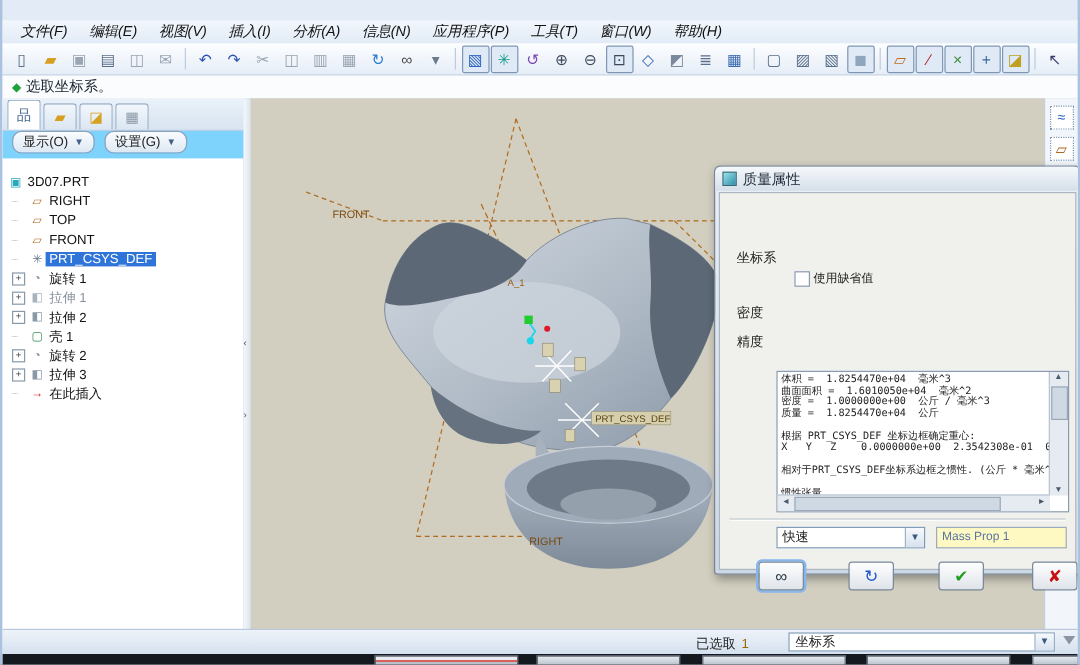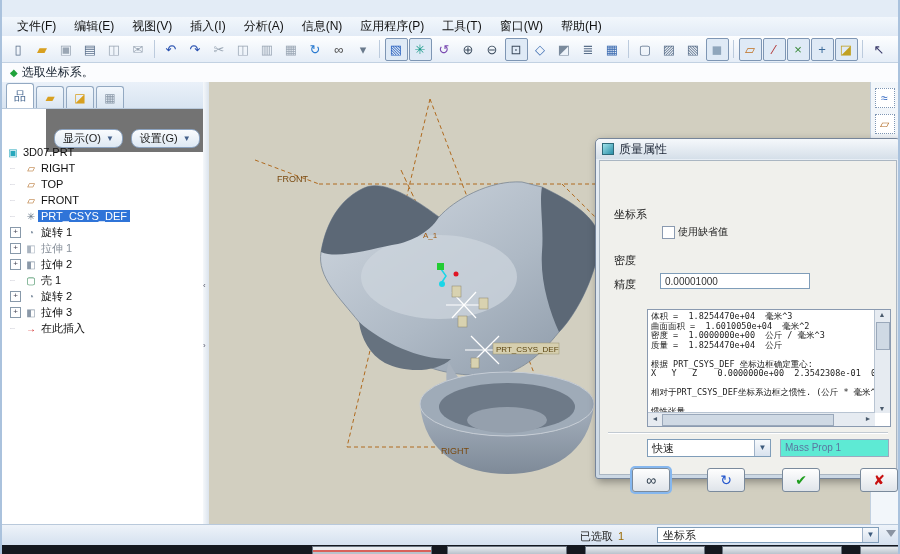--- a/index.html
+++ b/index.html
@@ -10,41 +10,41 @@
   #titlebar{position:absolute;left:0;top:0;right:0;height:16px;
     background:linear-gradient(180deg,#eef5fc 0%,#cfe2f4 55%,#b6cfe9 100%);
     border-bottom:1px solid #9db7d4;display:flex;align-items:center;padding:0 4px;font-size:11px;color:#15202e;}
   #title-icon{width:10px;height:10px;background:linear-gradient(135deg,#7fd4e8,#2a7fb0);border:1px solid #33637f;margin-right:4px;}
   #win-controls{margin-left:auto;display:flex;gap:2px;}
   .winbtn{width:20px;height:12px;border:1px solid #8aa4c0;border-radius:2px;
     background:linear-gradient(#fbfdff,#d6e4f2);font-size:8px;line-height:11px;text-align:center;color:#36506e;}
   
   #menubar{position:absolute;left:0;top:17px;right:0;height:19px;background:linear-gradient(#f2f7fc,#e2ebf6);
     display:flex;align-items:center;padding:0 6px;font-size:12px;color:#111;border-bottom:1px solid #d3dfec;}
-  .menu-item{padding:1px 9px;cursor:default;}
+  .menu-item{padding:1px 9px;cursor:default;font-style:italic;}
   
   #toolbar{position:absolute;left:0;top:36px;right:0;height:26px;
     background:linear-gradient(#fdfeff,#e5edf7);border-bottom:1px solid #c2d1e2;
     display:flex;align-items:center;padding:0 4px;}
   .tbtn{width:21px;height:21px;display:flex;align-items:center;justify-content:center;
     font-size:13px;border:1px solid transparent;border-radius:2px;margin:0 0.5px;}
   .tbtn.boxed{border:1px solid #7e96b4;background:#dfeaf6;}
   .tsep{width:1px;height:18px;background:#bccbdd;margin:0 4px;}
   
   #promptbar{position:absolute;left:0;top:63px;right:0;height:19px;background:#fbfcfe;
     border-bottom:1px solid #c9d6e5;display:flex;align-items:center;font-size:12px;color:#15202e;padding-left:4px;}
   #prompt-icon{color:#1ea23a;font-size:10px;margin:0 4px;}
   
   #navigator{position:absolute;left:0;top:82px;width:201px;bottom:29px;background:#fff;border-right:1px solid #a8bcd2;}
   #navtabs{height:26px;display:flex;align-items:flex-end;background:linear-gradient(#eaf1f9,#d8e4f1);
     border-bottom:1px solid #b9c9db;padding-left:4px;gap:2px;}
   .navtab{width:26px;height:21px;border:1px solid #93a9c2;border-bottom:none;border-radius:3px 3px 0 0;
     background:linear-gradient(#f2f7fc,#dbe6f2);display:flex;align-items:center;justify-content:center;font-size:12px;}
   .navtab.active{background:#fff;height:24px;}
-  #navbtns{display:flex;gap:8px;padding:20px 0 4px 8px;background:#737373;margin-left:44px;}
+  #navbtns{display:flex;gap:8px;padding:0 0 4px 8px;background:#7dd3fc;}
   .navbtn{display:flex;align-items:center;gap:5px;font-size:11px;color:#222;
     border:1px solid #8ba2bf;border-radius:8px;background:linear-gradient(#fafcfe,#dde8f3);padding:1px 8px;height:15px;}
   .navbtn .car{font-size:8px;color:#44608a;}
   #tree{position:absolute;left:0;top:62px;right:0;bottom:0;overflow:hidden;font-size:11px;color:#111;}
   .trow{height:16px;display:flex;align-items:center;white-space:nowrap;}
   .texp{width:9px;height:9px;border:1px solid #8899aa;margin:0 3px 0 8px;font-size:8px;line-height:7px;
     text-align:center;color:#445;background:#fff;flex:none;}
   .tdots{width:14px;margin-left:8px;color:#aab;font-size:8px;flex:none;overflow:hidden;}
   .tico{width:14px;text-align:center;font-size:10px;flex:none;}
   .tlabel{padding:0 3px;}
@@ -84,21 +84,21 @@
     font-family:"DejaVu Sans Mono",monospace;font-size:8.5px;line-height:1.12;color:#222;white-space:pre;}
   #vscroll{position:absolute;right:0;top:0;width:15px;bottom:13px;background:#e6ebf1;border-left:1px solid #b8c4d2;}
   #hscroll{position:absolute;left:0;right:15px;bottom:0;height:13px;background:#e6ebf1;border-top:1px solid #b8c4d2;}
   .sarrow{position:absolute;font-size:7px;color:#4a5a6c;text-align:center;width:14px;}
   .thumbv{position:absolute;left:1px;top:12px;width:12px;height:26px;background:#cfd9e4;border:1px solid #9aa8ba;}
   .thumbh{position:absolute;left:14px;top:1px;width:170px;height:10px;background:#cfd9e4;border:1px solid #9aa8ba;}
   #quick-combo{position:absolute;left:47px;top:278px;width:124px;height:18px;border:1px solid #7f9db9;background:#fff;
     font-size:11px;line-height:16px;padding-left:4px;box-sizing:border-box;color:#222;}
   #quick-arrow{position:absolute;right:0;top:0;width:15px;height:16px;background:linear-gradient(#f6f9fc,#d8e2ee);
     border-left:1px solid #9fb2c8;font-size:8px;text-align:center;line-height:15px;color:#3c5a7c;}
-  #name-field{position:absolute;left:180px;top:278px;width:109px;height:18px;border:1px solid #9aaac0;background:#5eead4;
+  #name-field{position:absolute;left:180px;top:278px;width:109px;height:18px;border:1px solid #9aaac0;background:#fef9c3;
     color:#5a76a0;font-size:10px;line-height:16px;padding-left:4px;box-sizing:border-box;}
   #dlg-sep{position:absolute;left:8px;right:8px;top:271px;height:1px;background:#c2cad2;box-shadow:0 1px 0 #fff;}
   .dbtn{position:absolute;top:307px;width:36px;height:22px;border:1px solid #7a8a9c;border-radius:3px;
     background:linear-gradient(#fefefe,#dfe4ea);display:flex;align-items:center;justify-content:center;font-size:14px;}
   .dbtn.focus{box-shadow:0 0 0 2px #85b7ef;}
   
   #statusbar{position:absolute;left:0;right:0;bottom:9px;height:20px;
     background:linear-gradient(#eef3f9,#d5e1ef);border-top:1px solid #b9c9db;font-size:11px;color:#222;}
   #sel-text{position:absolute;left:578px;top:4px;}
   #sel-count{color:#9a6a00;margin-left:5px;}
@@ -354,21 +354,20 @@
     <div id="dlg-body">
 
       <span class="dlg-label" style="left:14px;top:46px">坐标系</span>
 
       <div id="dlg-checkbox"></div>
       <span id="dlg-checklabel">使用缺省值</span>
 
       <span class="dlg-label" style="left:14px;top:92px">密度</span>
 
       <span class="dlg-label" style="left:14px;top:116px">精度</span>
-      <div class="dfield" style="left:60px;top:112px;width:150px">0.00001000</div>
 
       <div id="results-wrap">
         <pre id="results">体积 =  1.8254470e+04  毫米^3
 曲面面积 =  1.6010050e+04  毫米^2
 密度 =  1.0000000e+00  公斤 / 毫米^3
 质量 =  1.8254470e+04  公斤
 
 根据 PRT_CSYS_DEF 坐标边框确定重心:
 X   Y   Z    0.0000000e+00  2.3542308e-01  0.0000000e+00  毫米
 

